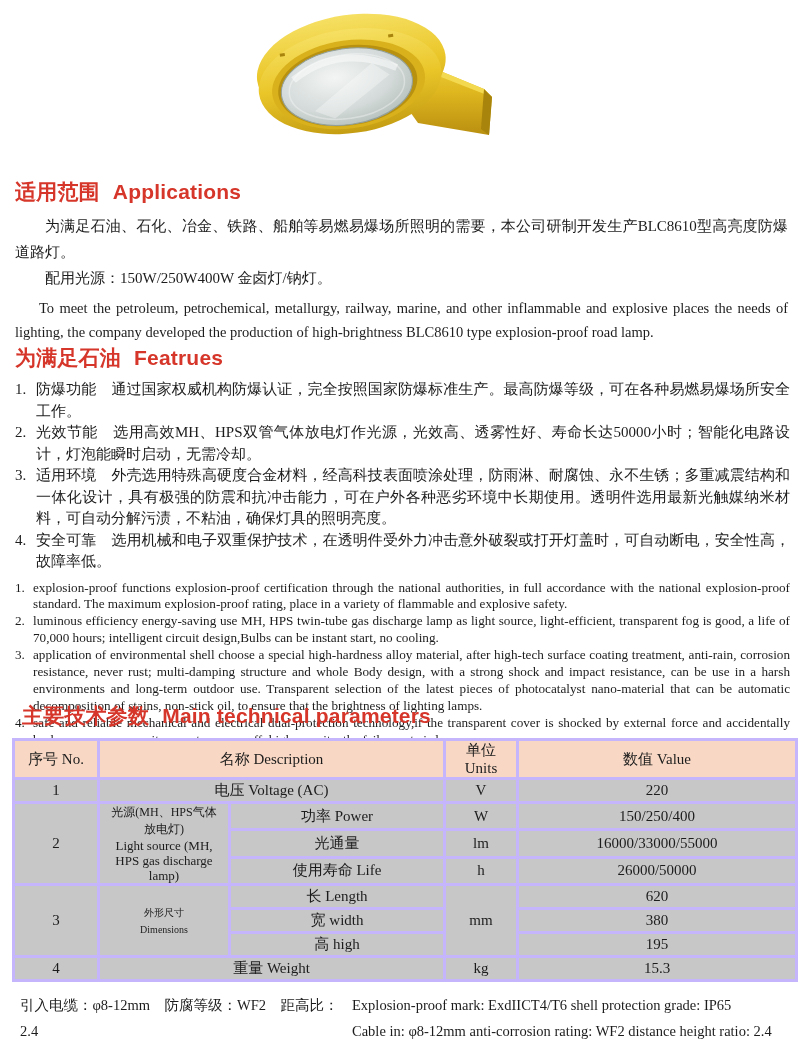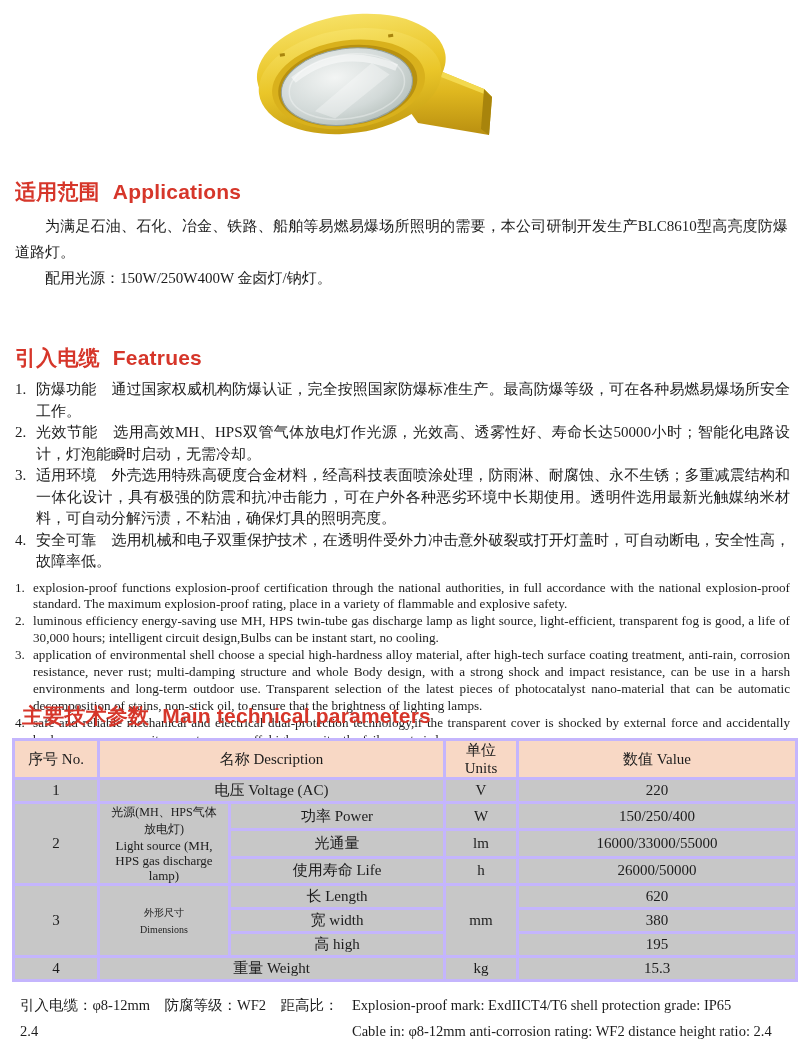--- a/index.html
+++ b/index.html
@@ -110,25 +110,26 @@
       </g>
     </svg>
   </div>
 
   <div class="block-top">
     <div class="sec-heading">
       <span class="zh">适用范围</span><span class="en">Applications</span>
     </div>
     <p class="zh-para app-zh">为满足石油、石化、冶金、铁路、船舶等易燃易爆场所照明的需要，本公司研制开发生产BLC8610型高亮度防爆道路灯。</p>
     <p class="zh-para">配用光源：150W/250W400W 金卤灯/钠灯。</p>
+    <p class="en-para app-en">To meet the petroleum, petrochemical, metallurgy, railway, marine, and other inflammable and explosive places the needs of lighting, the company developed the production of high-brightness BLC8610 type explosion-proof road lamp.</p>
   </div>
 
   <div class="block-feat">
     <div class="sec-heading">
-      <span class="zh">引入电缆</span><span class="en">Featrues</span>
+      <span class="zh">为满足石油</span><span class="en">Featrues</span>
     </div>
 
     <div class="feat-list feat-zh">
       <div class="feat-item">
         <span class="num">1.</span>
         <span class="txt">防爆功能　通过国家权威机构防爆认证，完全按照国家防爆标准生产。最高防爆等级，可在各种易燃易爆场所安全工作。</span>
       </div>
       <div class="feat-item">
         <span class="num">2.</span>
         <span class="txt">光效节能　选用高效MH、HPS双管气体放电灯作光源，光效高、透雾性好、寿命长达50000小时；智能化电路设计，灯泡能瞬时启动，无需冷却。</span>
@@ -143,21 +144,21 @@
       </div>
     </div>
 
     <div class="feat-list feat-en">
       <div class="feat-item">
         <span class="num">1.</span>
         <span class="txt">explosion-proof functions explosion-proof certification through the national authorities, in full accordance with the national explosion-proof standard. The maximum explosion-proof rating, place in a variety of flammable and explosive safety.</span>
       </div>
       <div class="feat-item">
         <span class="num">2.</span>
-        <span class="txt">luminous efficiency energy-saving use MH, HPS twin-tube gas discharge lamp as light source, light-efficient, transparent fog is good, a life of 30,000 hours; intelligent circuit design,Bulbs can be instant start, no cooling.</span>
+        <span class="txt">luminous efficiency energy-saving use MH, HPS twin-tube gas discharge lamp as light source, light-efficient, transparent fog is good, a life of 70,000 hours; intelligent circuit design,Bulbs can be instant start, no cooling.</span>
       </div>
       <div class="feat-item">
         <span class="num">3.</span>
         <span class="txt">application of environmental shell choose a special high-hardness alloy material, after high-tech surface coating treatment, anti-rain, corrosion resistance, never rust; multi-damping structure and whole Body design, with a strong shock and impact resistance, can be use in a harsh environments and long-term outdoor use. Transparent selection of the latest pieces of photocatalyst nano-material that can be automatic decomposition of stains, non-stick oil, to ensure that the brightness of lighting lamps.</span>
       </div>
       <div class="feat-item">
         <span class="num">4.</span>
         <span class="txt">safe and reliable mechanical and electrical dual-protection technology,if the transparent cover is shocked by external force and accidentally broken or open cover, it can auto-power off, high security, the failure rate is low.</span>
       </div>
     </div>

